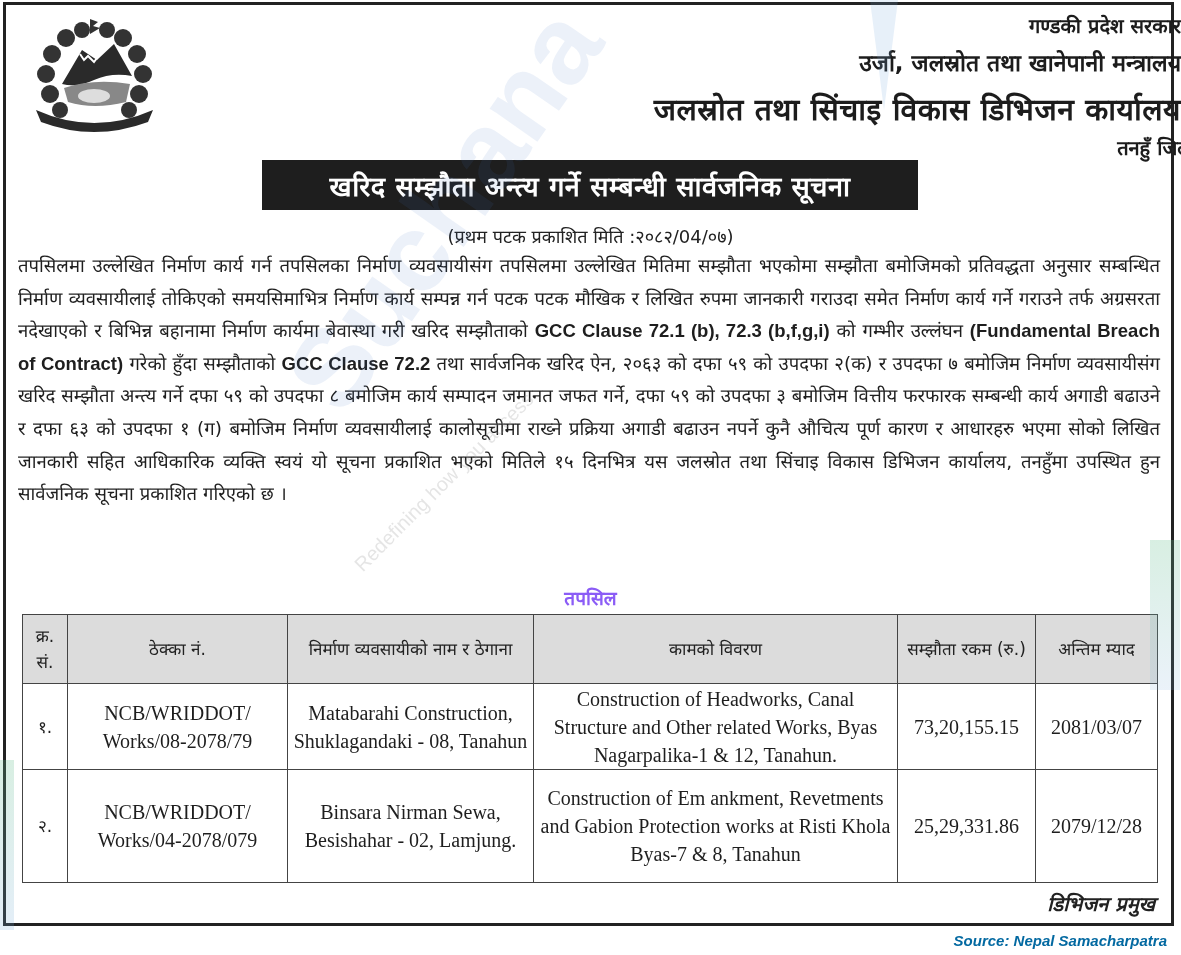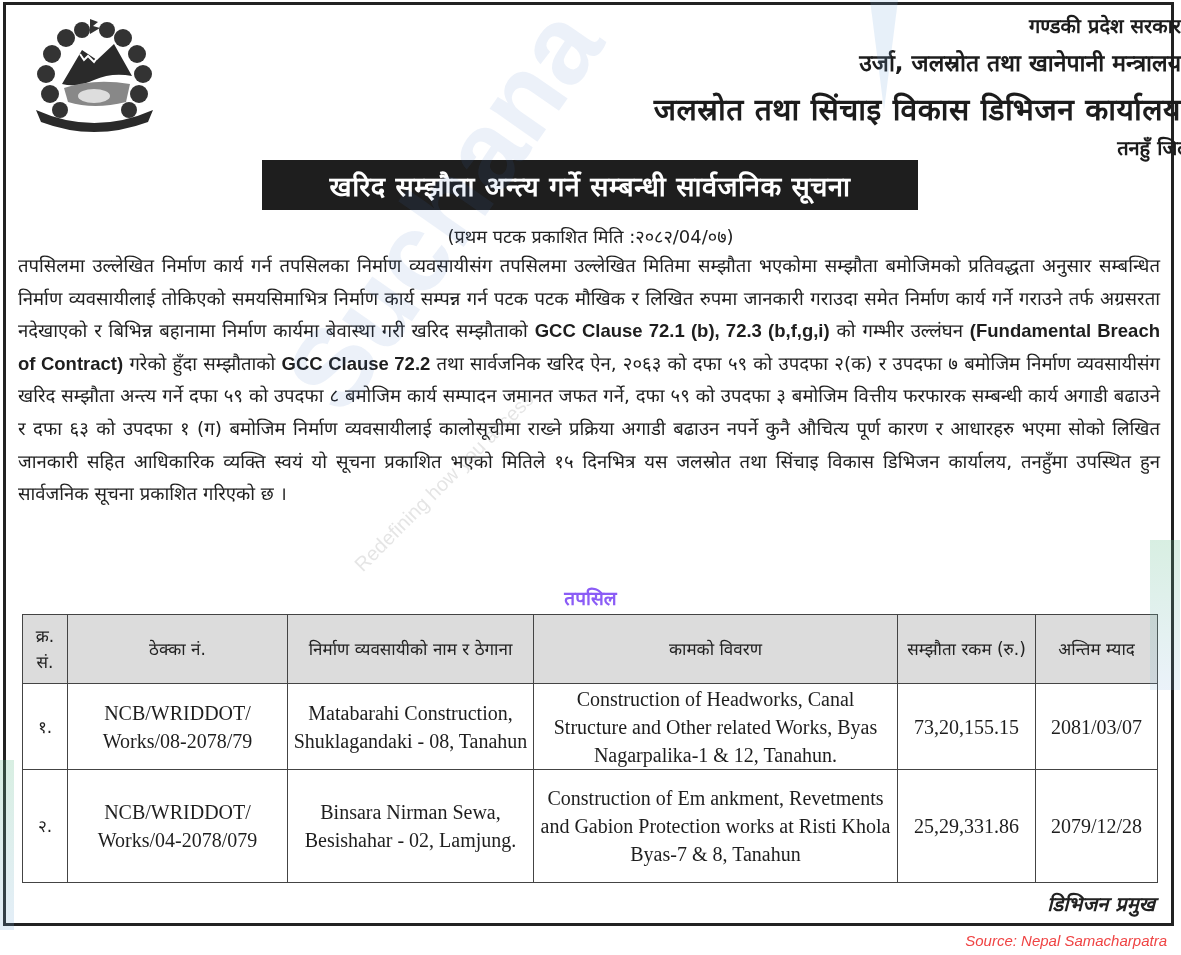--- a/index.html
+++ b/index.html
@@ -32,21 +32,21 @@
 
   table.sched { position: absolute; left: 22px; top: 614px; width: 1135px; border-collapse: collapse; table-layout: fixed; padding-left: 36px; }
   table.sched th, table.sched td { border: 1.5px solid #444; text-align: center; vertical-align: middle; padding: 0 4px; }
   table.sched th { background: #dcdcdc; font-weight: normal; font-size: 17px; height: 68px; line-height: 26px; color: #222; }
   table.sched td { font-family: "Liberation Serif", serif; font-size: 20px; line-height: 28px; color: #1e1e1e; }
   table.sched td.sn { font-family: "DejaVu Sans", sans-serif; font-size: 17px; }
   tr.r1 td { height: 85px; }
   tr.r2 td { height: 112px; }
 
   .sign { position: absolute; right: 26px; top: 890px; font-size: 20px; font-weight: bold; font-style: italic; color: #222; }
-  .source { position: absolute; right: 14px; top: 932px; font-family: "Liberation Sans", sans-serif; font-style: italic; font-size: 15px; color: #ef4444; }
+  .source { position: absolute; right: 14px; top: 932px; font-family: "Liberation Sans", sans-serif; font-style: italic; font-size: 15px; color: #0369a1; font-weight: bold; }
 
   
   .wm { position: absolute; pointer-events: none; }
   .wm-brand { left: 260px; top: 360px; font-family: "Liberation Sans", sans-serif; font-weight: bold; font-size: 110px;
               color: rgba(70,120,200,0.10); transform: rotate(-55deg); transform-origin: left top; }
   .wm-tag { left: 350px; top: 560px; font-family: "Liberation Sans", sans-serif; font-size: 20px;
             color: rgba(150,150,150,0.25); transform: rotate(-45deg); transform-origin: left top; }
   .wm-shape1 { left: 870px; top: 0; width: 0; height: 0; border-left: 14px solid transparent; border-right: 14px solid transparent;
                border-top: 110px solid rgba(120,170,220,0.18); }
   .wm-shape2 { left: 1150px; top: 540px; width: 30px; height: 150px; background: linear-gradient(rgba(100,190,140,0.25), rgba(120,170,220,0.15)); }

